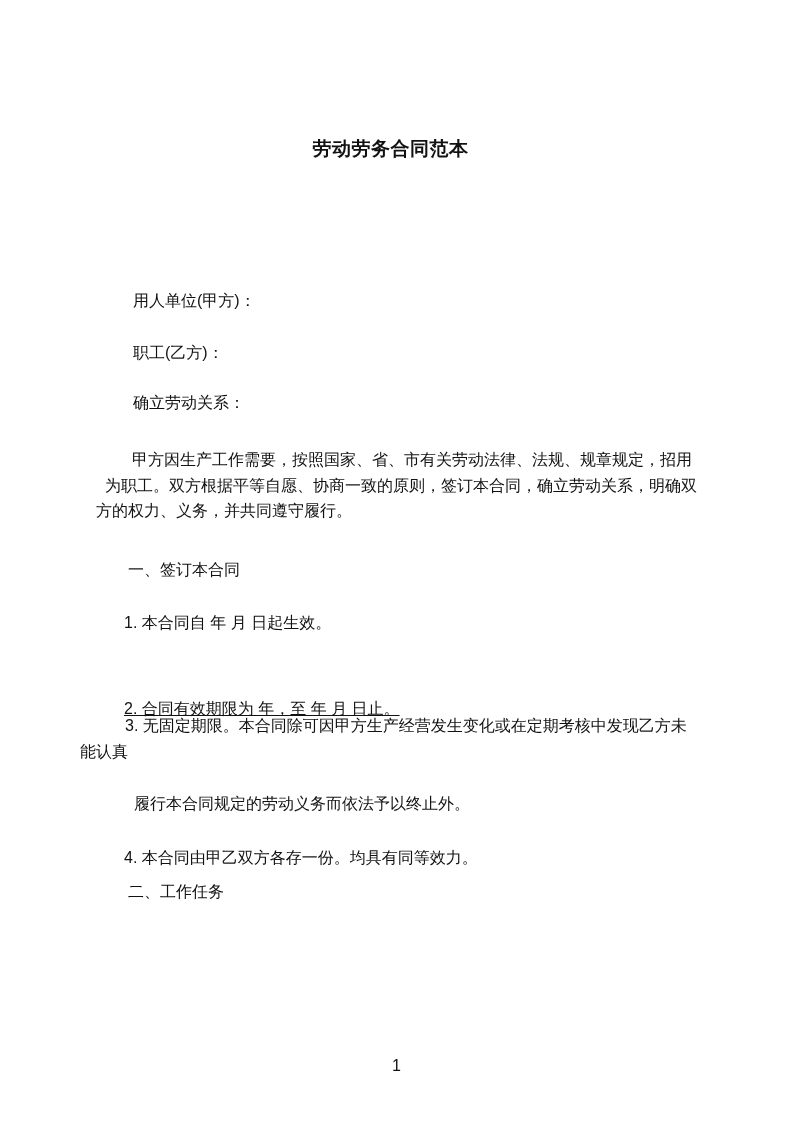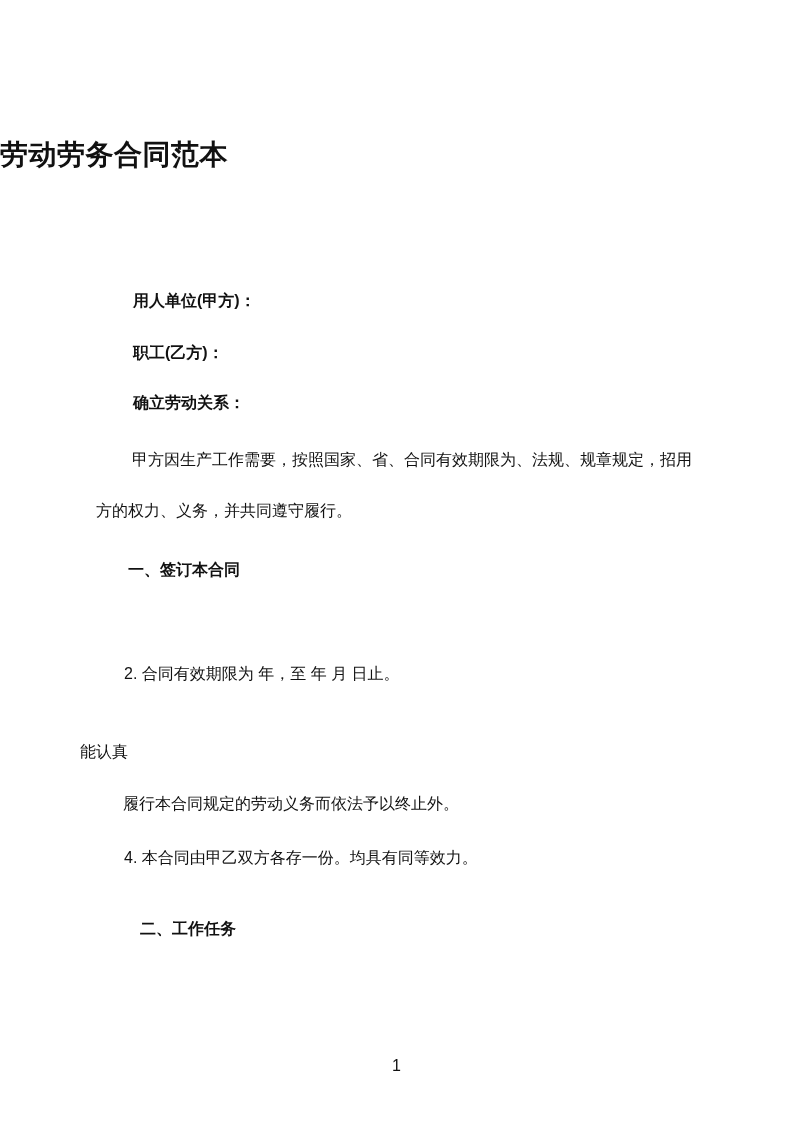--- a/index.html
+++ b/index.html
@@ -15,51 +15,52 @@
     color: #111111;
     font-family: "Liberation Sans", "DejaVu Sans", sans-serif;
     overflow: hidden;
   }
   .doc-title {
     position: absolute;
     top: 136px;
     left: 0;
     width: 781px;
     margin: 0;
-    font-size: 28px;
+    text-align: center;
+    font-size: 19px;
     font-weight: 700;
     letter-spacing: 0.5px;
     white-space: pre;
   }
   .line {
     position: absolute;
     font-size: 16px;
     line-height: 26px;
     white-space: pre;
     font-weight: 400;
   }
-  .bold { font-weight: 700; }
+  .bold { font-weight: 400; }
 
   .field-party-a   { top: 288px; left: 133px; }
   .field-party-b   { top: 340px; left: 133px; }
   .field-id        { top: 390px; left: 133px; }
 
   .intro-line1     { top: 447px; left: 132px; }
   .intro-line2     { top: 473px; left: 105px; }
   .intro-line3     { top: 498px; left: 96px;  }
 
   .sec1-heading    { top: 557px; left: 128px; }
   .sec1-item1      { top: 610px; left: 124px; }
-  .sec1-item2      { top: 661px; left: 124px; }
+  .sec1-item2      { top: 696px; left: 124px; text-decoration: underline; }
   .sec1-item3a     { top: 713px; left: 125px; }
   .sec1-item3b     { top: 739px; left: 80px; text-align: center;  }
-  .sec1-item3c     { top: 791px; left: 123px; }
+  .sec1-item3c     { top: 791px; left: 134px; }
   .sec1-item4      { top: 845px; left: 124px; text-align: right; }
 
-  .sec2-heading    { top: 916px; left: 128px; margin-left: 12px; }
+  .sec2-heading    { top: 879px; left: 128px; }
   .sec2-item1      { top: 950px; left: 128px; }
 
   .page-number {
     position: absolute;
     top: 1053px;
     left: 0;
     width: 793px;
     text-align: center;
     font-size: 16px;
     line-height: 26px;
@@ -71,30 +72,33 @@
 <div class="page">
 
   <h1 class="doc-title">劳动劳务合同范本</h1>
 
   <div class="line bold field-party-a">用人单位(甲方)：</div>
 
   <div class="line bold field-party-b">职工(乙方)：</div>
 
   <div class="line bold field-id">确立劳动关系：</div>
 
-  <div class="line intro-line1">甲方因生产工作需要，按照国家、省、合同有效期限为、法规、规章规定，招用</div>
+  <div class="line intro-line1">甲方因生产工作需要，按照国家、省、市有关劳动法律、法规、规章规定，招用</div>
 
+  <div class="line intro-line2">为职工。双方根据平等自愿、协商一致的原则，签订本合同，确立劳动关系，明确双</div>
 
   <div class="line intro-line3">方的权力、义务，并共同遵守履行。</div>
 
   <div class="line bold sec1-heading">一、签订本合同</div>
 
+  <div class="line sec1-item1">1. 本合同自 年 月 日起生效。</div>
 
   <div class="line sec1-item2">2. 合同有效期限为 年，至 年 月 日止。</div>
 
+  <div class="line sec1-item3a">3. 无固定期限。本合同除可因甲方生产经营发生变化或在定期考核中发现乙方未</div>
 
   <div class="line sec1-item3b">能认真</div>
 
   <div class="line sec1-item3c">履行本合同规定的劳动义务而依法予以终止外。</div>
 
   <div class="line sec1-item4">4. 本合同由甲乙双方各存一份。均具有同等效力。</div>
 
   <div class="line bold sec2-heading">二、工作任务</div>
 
 

